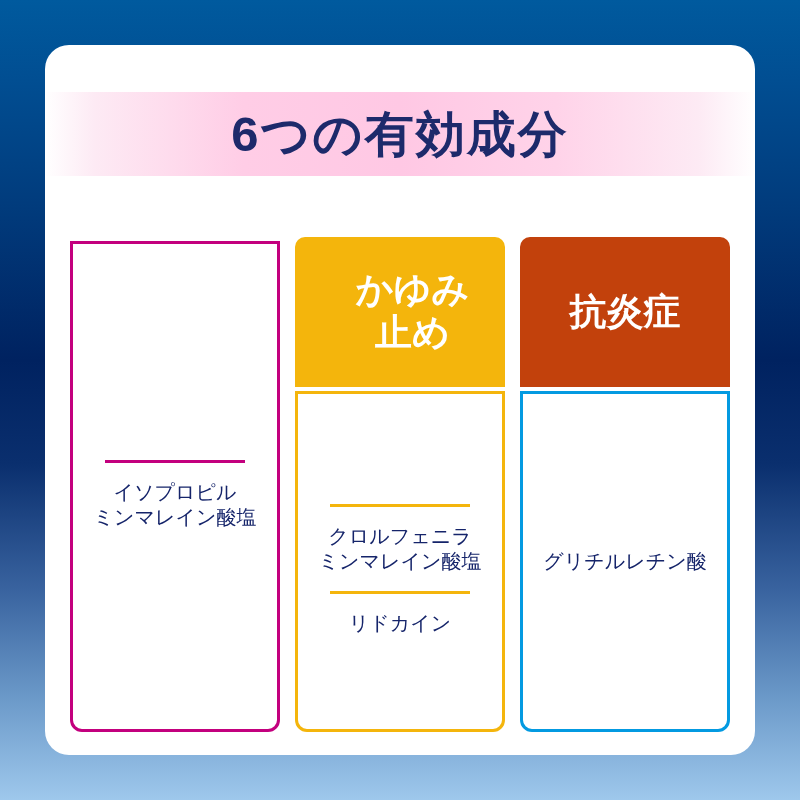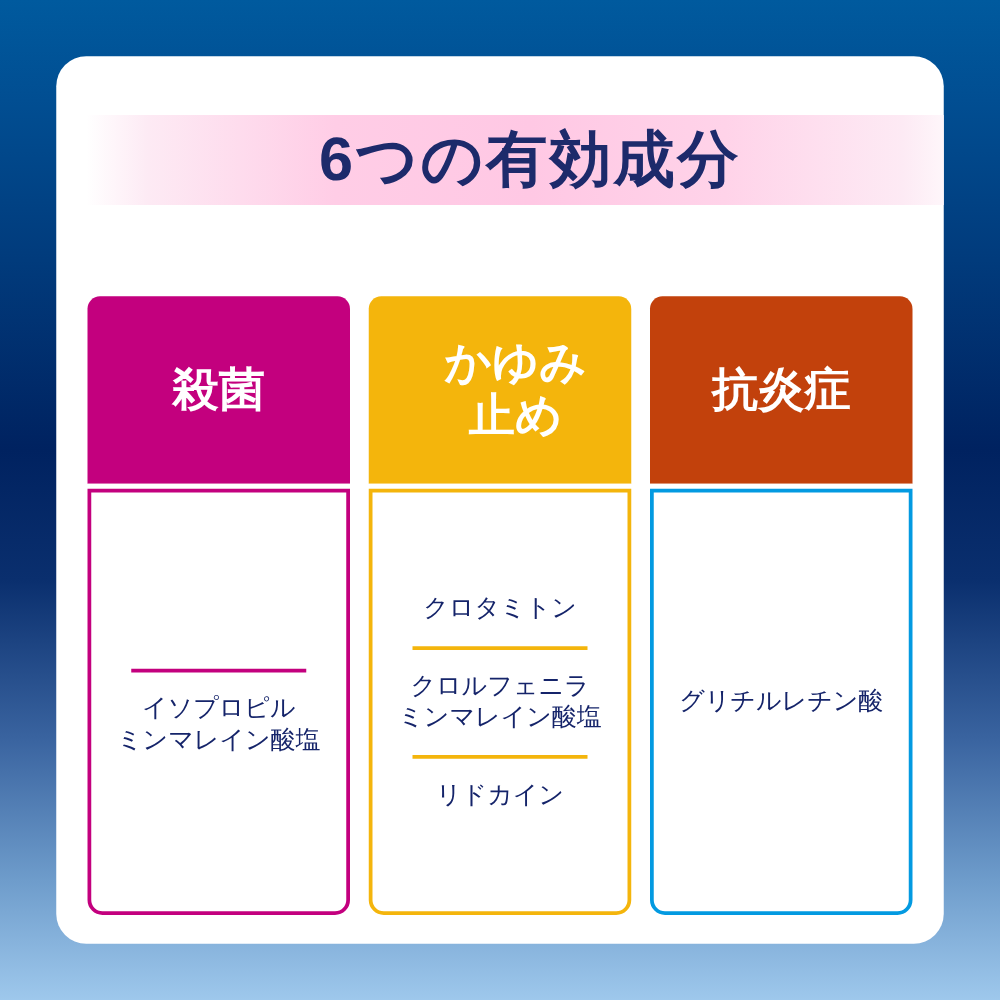--- a/index.html
+++ b/index.html
@@ -41,33 +41,32 @@
     box-sizing: border-box;
     overflow: hidden;
   }
 
   
   .banner {
     position: absolute;
     left: 0;
     top: 47px;
     width: 710px;
-    height: 72px;
+    height: 84px;
     background: linear-gradient(to right,
         #ffffff 0%,
         #fdeaf4 7%,
         #ffcde6 28%,
         #ffc8e4 50%,
         #ffd3e9 72%,
         #fdeaf4 92%,
         #ffffff 100%);
     display: flex;
     align-items: center;
     justify-content: center;
-    margin-left: 24px;
   }
   .banner-title {
     font-size: 49px;
     font-weight: bold;
     color: #1d2a6b;
     letter-spacing: 2px;
     line-height: 1;
     white-space: nowrap;
   }
 
@@ -161,35 +160,33 @@
 
   <div id="card">
 
     <div class="banner">
       <div class="banner-title">6つの有効成分</div>
     </div>
 
     <div class="columns">
 
       <div class="col c-magenta">
-        <div class="col-head">殺菌</div>
         <div class="col-gap"></div>
         <div class="col-body">
           <hr class="divider">
           <div class="ingredient">イソプロピル
 ミンマレイン酸塩</div>
         </div>
       </div>
 
       <div class="col c-amber">
         <div class="col-head" style="white-space: pre-line; padding-left: 31px;">かゆみ
 止め</div>
         <div class="col-gap"></div>
         <div class="col-body">
-          <div class="ingredient">クロタミトン</div>
           <hr class="divider">
           <div class="ingredient">クロルフェニラ
 ミンマレイン酸塩</div>
           <hr class="divider">
           <div class="ingredient">リドカイン</div>
         </div>
       </div>
 
       <div class="col c-blue">
         <div class="col-head">抗炎症</div>

